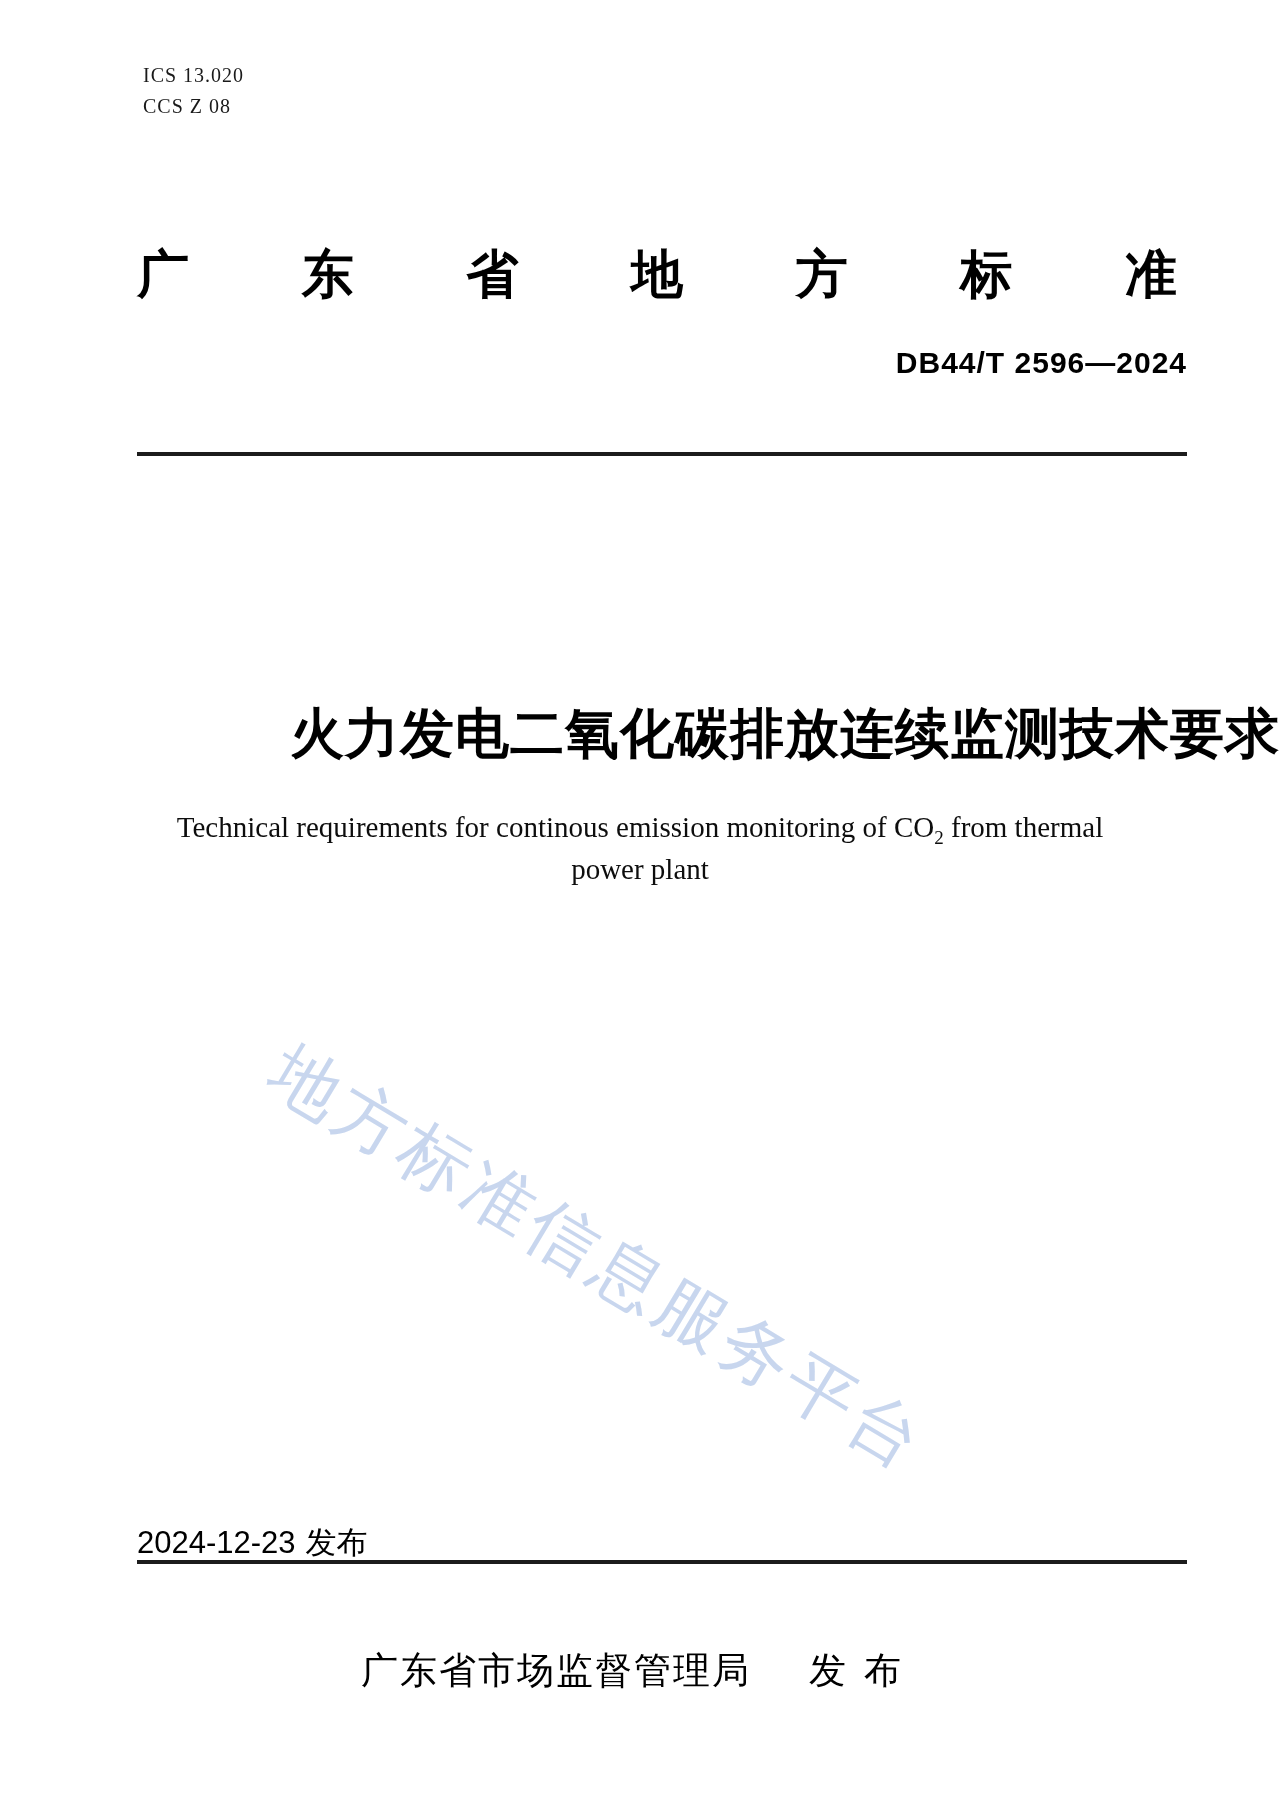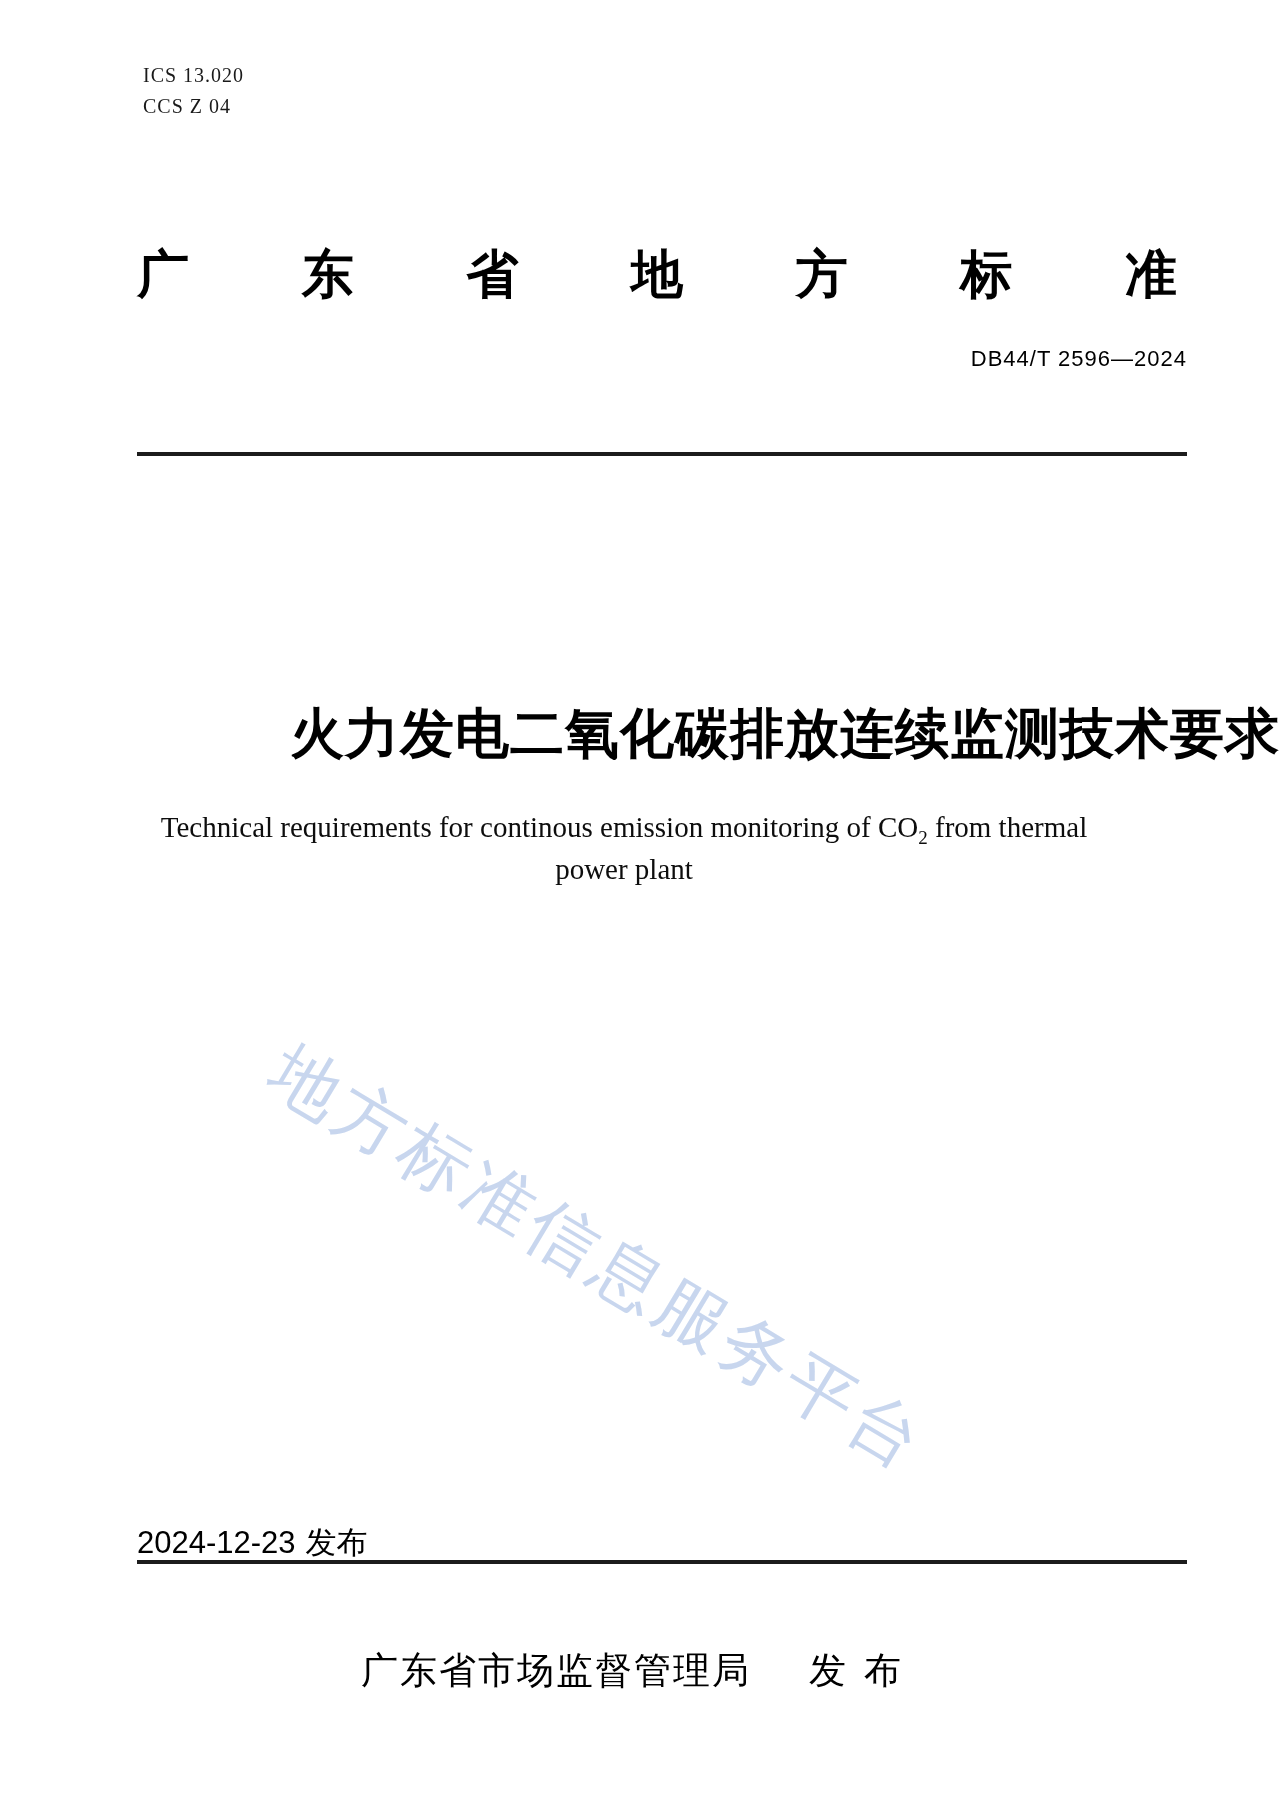--- a/index.html
+++ b/index.html
@@ -25,36 +25,36 @@
   
   .std-type{
     position:absolute;left:137px;top:246px;width:1040px;
     display:flex;justify-content:space-between;
     font-size:52px;font-weight:600;line-height:56px;
     font-family:"Liberation Sans",sans-serif;
   }
   
   .std-no{
     position:absolute;right:93px;top:346px;
-    font-size:22px;letter-spacing:1px;font-weight:400;
+    font-size:30px;letter-spacing:1px;font-weight:700;
   }
   .rule{
     position:absolute;left:137px;width:1050px;height:4px;background:#1c1c1c;
   }
   .rule-top{top:452px;}
   .rule-bottom{top:1560px;}
   
   .title-cn{
     position:absolute;left:0;top:698px;width:1280px;
     text-align:right;font-size:54px;font-weight:700;
     letter-spacing:1px;
   }
   
   .title-en{
-    position:absolute;left:124px;top:806px;width:1000px;
+    position:absolute;left:140px;top:806px;width:1000px;
     text-align:center;
     font-family:"Liberation Serif",serif;
     font-size:29px;line-height:42px;color:#0d0d0d;
   }
   .title-en sub{font-size:19px;line-height:0;}
   
   .watermark{
     position:absolute;left:300px;top:1025px;
     transform:rotate(31deg);transform-origin:left top;
     font-size:70px;letter-spacing:5px;white-space:nowrap;
@@ -76,21 +76,21 @@
   }
   .footer .action{margin-left:58px;letter-spacing:18px;}
 </style>
 </head>
 <body>
 
 <div class="page">
 
   <div class="codes">
     <div>ICS  13.020</div>
-    <div>CCS Z 04</div>
+    <div>CCS Z 08</div>
   </div>
 
 
   <div class="std-type">
       <span>广</span>
       <span>东</span>
       <span>省</span>
       <span>地</span>
       <span>方</span>
       <span>标</span>

